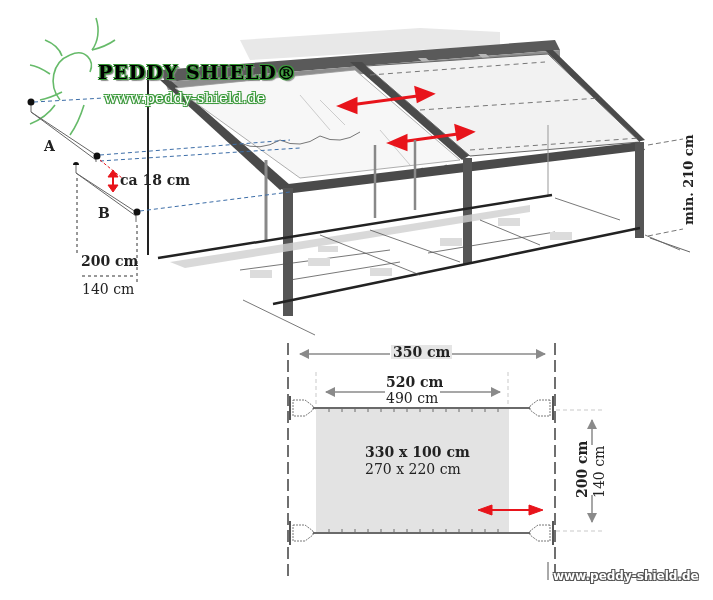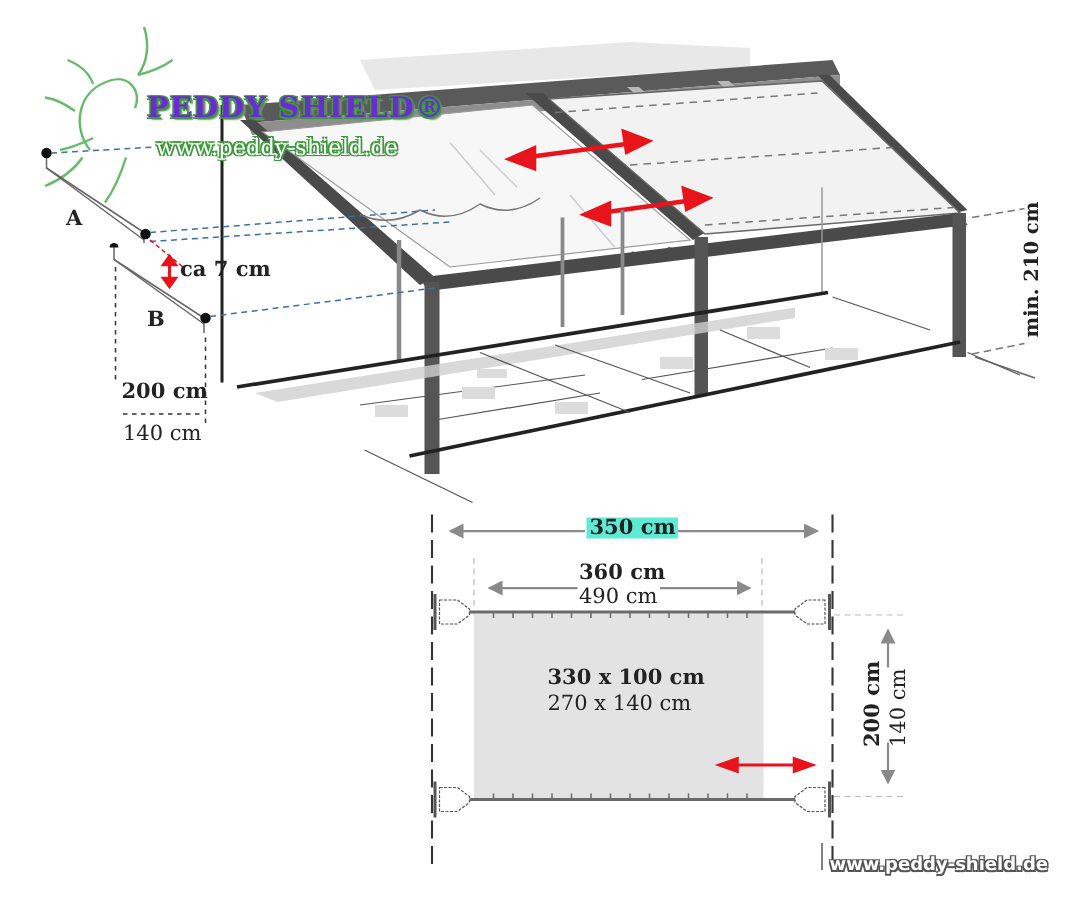--- a/index.html
+++ b/index.html
@@ -1,20 +1,20 @@
 <!DOCTYPE html>
 <html><head>
 <meta charset="utf-8">
 <style>
   html, body { margin:0; padding:0; background:#ffffff; }
   body { width:713px; height:600px; position:relative; overflow:hidden; font-family:"DejaVu Serif", serif; }
   #stage { position:absolute; left:0; top:0; width:713px; height:600px; }
   .lbl { position:absolute; white-space:nowrap; color:#222; line-height:1; }
   .b { font-weight:bold; }
-  .logo-title { position:absolute; left:98px; top:61px; font-family:"DejaVu Serif", serif; font-weight:bold; font-size:19px; color:#6d28d9; letter-spacing:1px;
+  .logo-title { position:absolute; left:98px; top:61px; font-family:"DejaVu Serif", serif; font-weight:bold; font-size:19px; color:#000000; letter-spacing:1px;
     text-shadow: -1px -1px 0 #3a9a3a, 1px -1px 0 #3a9a3a, -1px 1px 0 #3a9a3a, 1px 1px 0 #3a9a3a, 2px 2px 1px #8a8a8a; }
   .logo-url { position:absolute; left:104px; top:89px; font-family:"DejaVu Serif", serif; font-size:15px; color:#fff;
     text-shadow: -1px -1px 0 #3a9a3a, 1px -1px 0 #3a9a3a, -1px 1px 0 #3a9a3a, 1px 1px 0 #3a9a3a, 1px 1px 1px #999; }
   .footer-url { position:absolute; left:553px; top:569px; font-family:"DejaVu Sans", sans-serif; font-weight:bold; font-size:12px; color:#fff;
     text-shadow: -1px -1px 0 #555, 1px -1px 0 #555, -1px 1px 0 #555, 1px 1px 0 #555; }
   .vert { position:absolute; transform-origin:left top; transform:rotate(-90deg); white-space:nowrap; }
 </style>
 </head>
 <body>
 
@@ -223,27 +223,27 @@
       </g>
       <line x1="548" y1="562" x2="548" y2="580" stroke="#555" stroke-width="1"></line>
     </g>
   </svg>
 
   <div class="logo-title">PEDDY SHIELD®</div>
   <div class="logo-url">www.peddy-shield.de</div>
 
   <div class="lbl b" style="left:44px;top:139px;font-size:14px;">A</div>
   <div class="lbl b" style="left:98px;top:206px;font-size:14px;">B</div>
-  <div class="lbl b" style="left:120px;top:173px;font-size:14px;">ca 7 cm</div>
+  <div class="lbl b" style="left:120px;top:173px;font-size:14px;">ca 18 cm</div>
   <div class="lbl b" style="left:81px;top:254px;font-size:14px;">200 cm</div>
   <div class="lbl" style="left:82px;top:282px;font-size:14px;">140 cm</div>
   <div class="vert lbl b" style="left:682px;top:225px;font-size:13px;">min. 210 cm</div>
 
-  <div class="lbl b" style="left:391px;top:345px;font-size:14px;background:#5eead4;padding:0 2px;">350 cm</div>
-  <div class="lbl b" style="left:386px;top:375px;font-size:14px;">360 cm</div>
+  <div class="lbl b" style="left:391px;top:345px;font-size:14px;background:#e5e5e5;padding:0 2px;">350 cm</div>
+  <div class="lbl b" style="left:386px;top:375px;font-size:14px;">520 cm</div>
   <div class="lbl" style="left:386px;top:391px;font-size:14px;">490 cm</div>
   <div class="lbl b" style="left:365px;top:445px;font-size:14px;">330 x 100 cm</div>
-  <div class="lbl" style="left:365px;top:462px;font-size:14px;">270 x 140 cm</div>
+  <div class="lbl" style="left:365px;top:462px;font-size:14px;">270 x 220 cm</div>
   <div class="vert lbl b" style="left:575px;top:498px;font-size:14px;">200 cm</div>
   <div class="vert lbl" style="left:592px;top:498px;font-size:14px;">140 cm</div>
 
   <div class="footer-url">www.peddy-shield.de</div>
 </div>
 
 </body></html>

